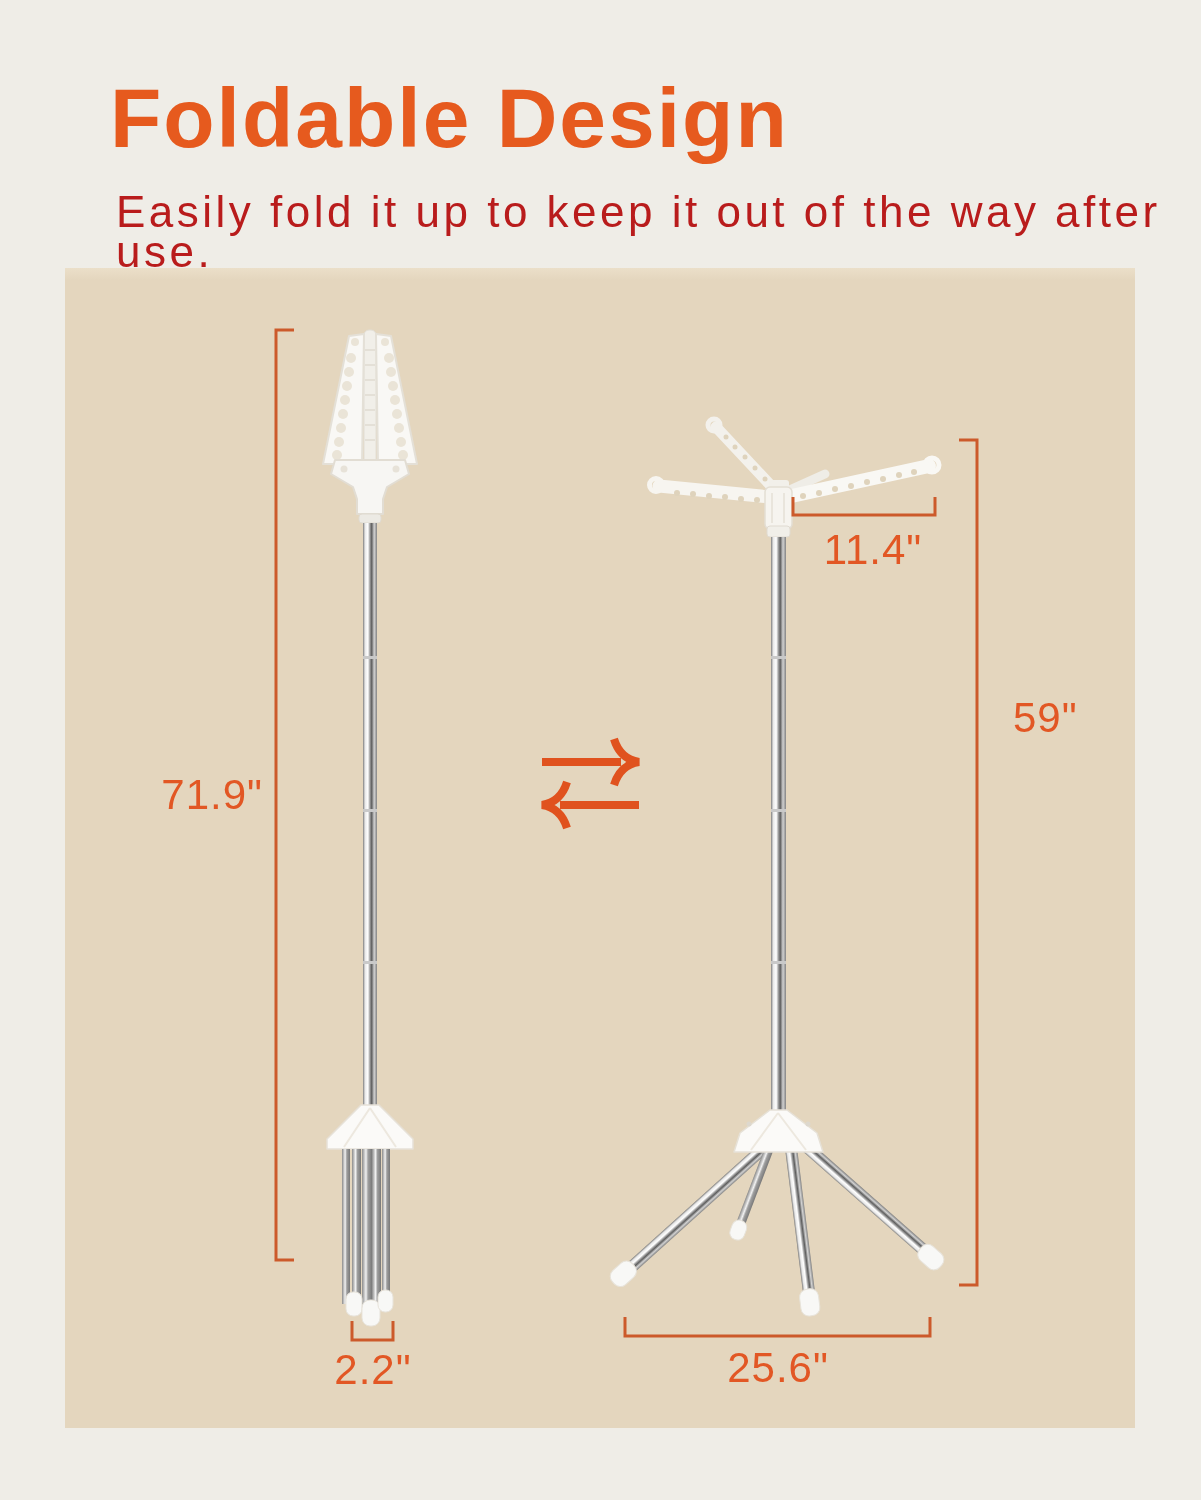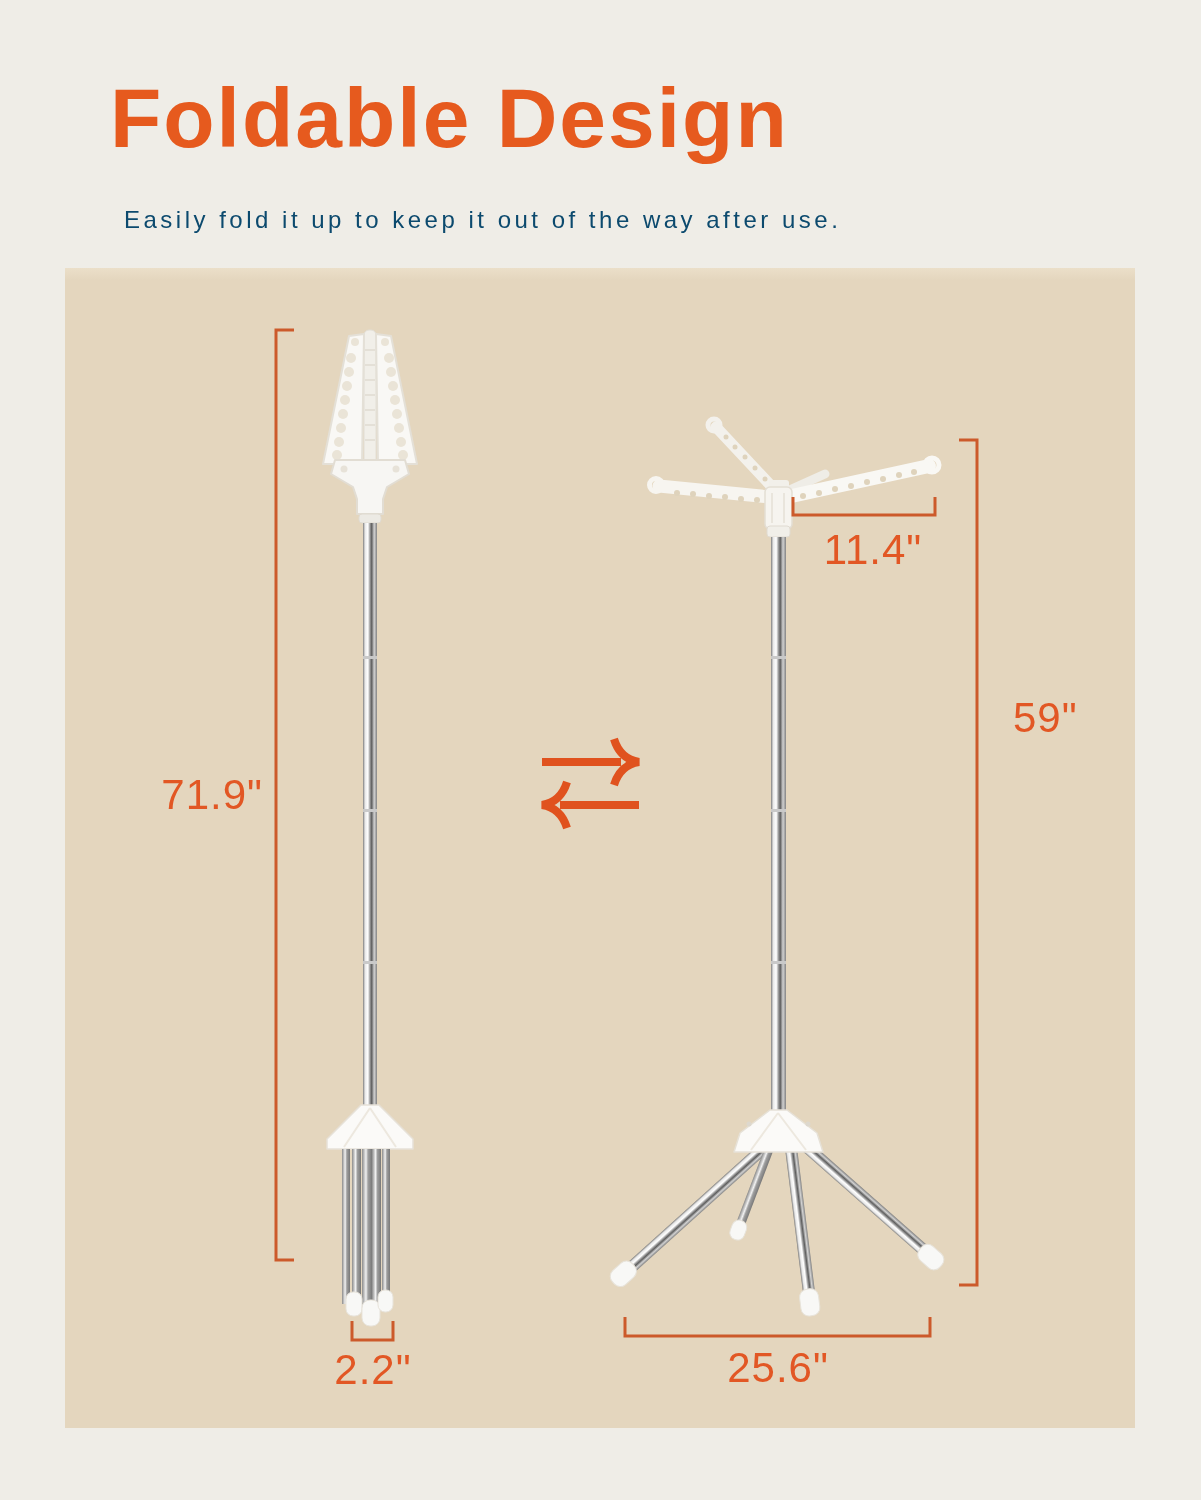--- a/index.html
+++ b/index.html
@@ -10,23 +10,23 @@
     font-family:"Liberation Sans", sans-serif;
     overflow:hidden;
     text-decoration:underline;
   }
   .page-title{
     position:absolute;left:110px;top:74px;margin:0;
     font-size:84px;line-height:88px;font-weight:600;
     letter-spacing:2px;color:#E65A1E;
   }
   .page-subtitle{
-    position:absolute;left:112px;top:188px;margin:12px;
-    font-size:24px;line-height:40px;font-weight:400;
-    letter-spacing:3.5px;color:#0c4a6e;
+    position:absolute;left:112px;top:188px;margin:4px;
+    font-size:44px;line-height:40px;font-weight:400;
+    letter-spacing:3.5px;color:#b91c1c;
   }
   .panel{
     position:absolute;left:65px;top:268px;
     width:1070px;height:1160px;
     background:linear-gradient(#EBDFC9 0px,#E4D6BE 12px);
   }
   .panel svg{position:absolute;left:0;top:0;}
   .dim-label{
     position:absolute;
     font-size:42px;line-height:44px;font-weight:400;

